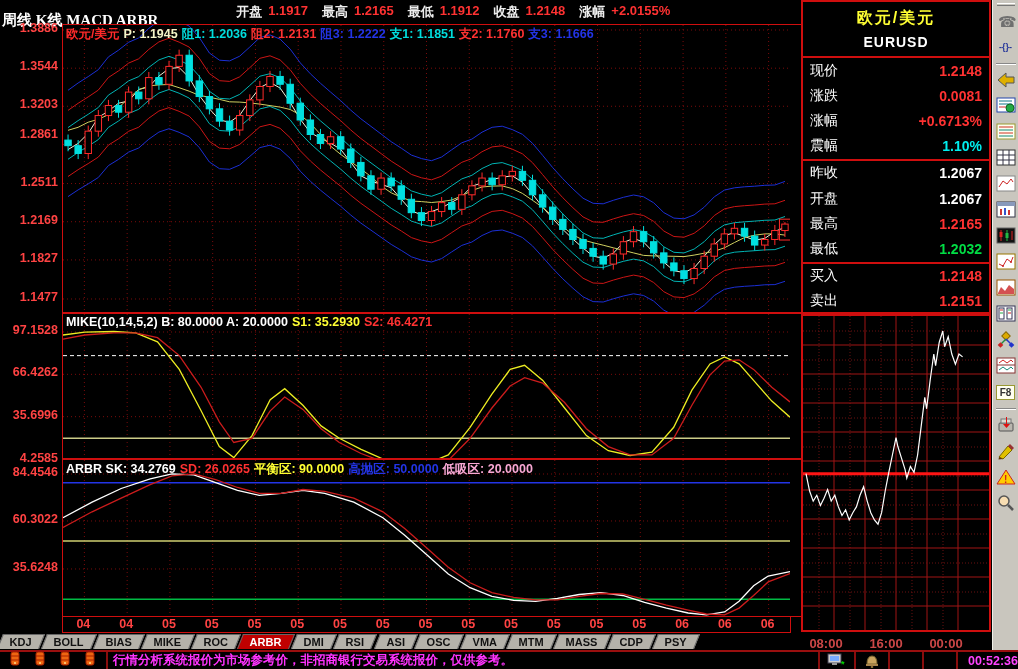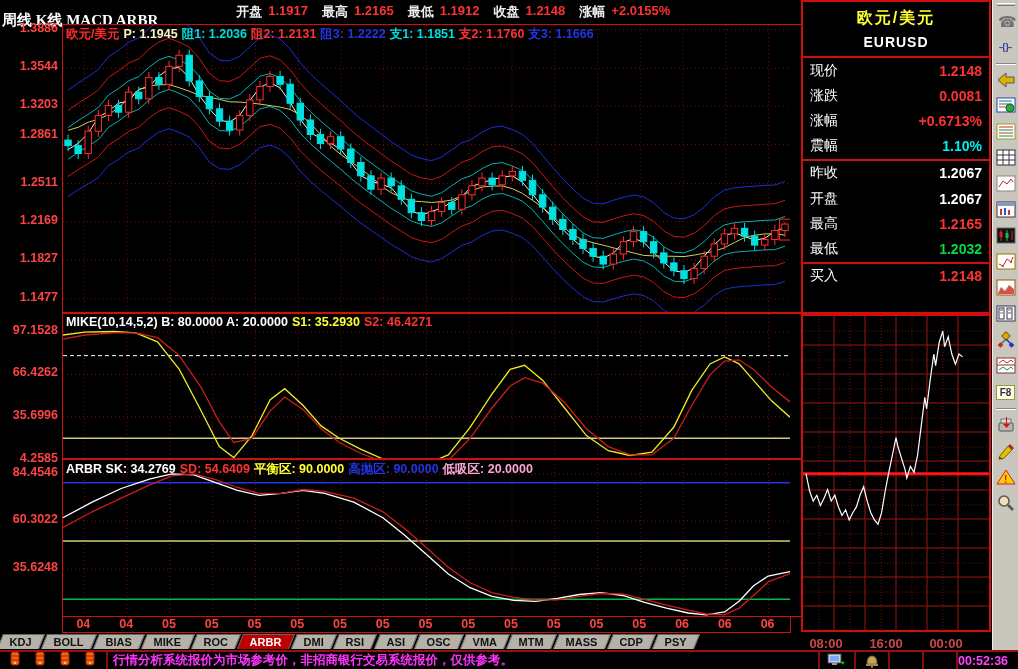--- a/index.html
+++ b/index.html
@@ -75,21 +75,21 @@
   
   #status-bar { position:absolute; left:0; top:650px; width:1018px; height:19px;
     background:#000; border-top:2px solid #9a0f0f; display:flex; align-items:center; }
   #status-icons { display:flex; align-items:center; height:100%; padding:0 3px; }
   #status-icons svg { margin:0 4px; }
   #status-divider { width:2px; height:100%; background:#8a0d0d; margin-right:5px; }
   #status-notice { color:#ff33ff; font-size:12.5px; font-weight:bold; white-space:nowrap; }
   #status-right { margin-left:auto; display:flex; align-items:center; height:100%; }
   .scell { height:100%; border-left:2px solid #8a0d0d; display:flex;
     align-items:center; justify-content:center; }
-  #status-time { width:76px; color:#ff44ff; font-size:12.5px; font-weight:bold; }
+  #status-time { width:76px; color:#ff44ff; font-size:12.5px; font-weight:bold;text-align:right; }
 </style>
 </head>
 <body>
 
 <div id="screen">
 
   <div id="top-bar">
     <span id="top-title">周线 K线 MACD ARBR</span>
     <span id="top-stats">
         <span class="lbl">开盘</span>
@@ -351,21 +351,21 @@
         <line x1="0" y1="102.6825096" x2="727" y2="102.6825096" stroke="#7a0b0b" stroke-width="1" stroke-dasharray="1 3"></line>
         <line x1="0" y1="146.0083454" x2="727" y2="146.0083454" stroke="#7a0b0b" stroke-width="1" stroke-dasharray="1 3"></line>
         <line x1="0" y1="41.6365584" x2="727" y2="41.6365584" stroke="#ffffff" stroke-width="1" stroke-dasharray="4 3"></line>
         <line x1="0" y1="124.31655839999999" x2="727" y2="124.31655839999999" stroke="#cccc88" stroke-width="1.5" stroke-dasharray="none"></line>
         <polyline points="0.0,21.0 21.8,18.2 50.9,17.5 72.7,18.9 94.5,27.9 116.3,55.4 138.1,96.8 156.3,132.6 170.8,143.6 189.0,121.6 207.2,85.7 221.7,74.7 239.9,91.2 258.1,111.9 276.3,124.3 298.1,135.3 319.9,145.0 341.7,149.1 363.5,149.8 385.3,140.9 407.1,113.3 428.9,80.2 447.1,55.4 461.6,51.3 479.8,66.4 501.6,94.0 523.4,121.6 545.3,136.7 567.1,141.5 588.9,138.1 610.7,113.3 628.9,76.1 647.0,49.9 661.6,43.0 676.1,49.9 690.6,66.4 708.8,87.1 727.0,103.2" fill="none" stroke="#eded22" stroke-width="1.3"></polyline>
         <polyline points="0.0,25.1 21.8,21.0 50.9,18.9 72.7,18.9 94.5,23.7 116.3,41.6 138.1,73.3 156.3,107.8 170.8,128.5 189.0,124.3 207.2,96.8 221.7,83.0 239.9,95.4 258.1,114.7 276.3,128.5 298.1,139.5 319.9,147.7 341.7,151.2 363.5,151.9 385.3,146.4 407.1,124.3 428.9,94.0 447.1,72.0 461.6,63.7 479.8,69.2 501.6,88.5 523.4,114.7 545.3,132.6 567.1,140.9 588.9,140.9 610.7,124.3 628.9,91.2 647.0,60.9 661.6,47.1 676.1,45.8 690.6,55.4 708.8,73.3 727.0,87.9" fill="none" stroke="#cc1c1c" stroke-width="1.3"></polyline>
       </svg>
   </div>
 
   <div id="arbr-panel" class="panel">
-    <div class="phead" id="arbr-head"><span style="color:#ffffff">ARBR SK: 34.2769</span><span style="color:#ff3232">SD: 54.6409</span><span style="color:#ffff33">平衡区: 90.0000</span><span style="color:#2334e6">高抛区: 90.0000</span><span style="color:#f9a8d4">低吸区: 20.0000</span></div>
+    <div class="phead" id="arbr-head"><span style="color:#ffffff">ARBR SK: 34.2769</span><span style="color:#ff3232">SD: 26.0265</span><span style="color:#ffff33">平衡区: 90.0000</span><span style="color:#2334e6">高抛区: 50.0000</span><span style="color:#f9a8d4">低吸区: 20.0000</span></div>
     <svg id="arbr-svg" width="727" height="156">
         <line x1="21.38235294117647" y1="0" x2="21.38235294117647" y2="156" stroke="#7a0b0b" stroke-width="1" stroke-dasharray="1 3"></line>
         <line x1="64.1470588235294" y1="0" x2="64.1470588235294" y2="156" stroke="#7a0b0b" stroke-width="1" stroke-dasharray="1 3"></line>
         <line x1="106.91176470588235" y1="0" x2="106.91176470588235" y2="156" stroke="#7a0b0b" stroke-width="1" stroke-dasharray="1 3"></line>
         <line x1="149.6764705882353" y1="0" x2="149.6764705882353" y2="156" stroke="#7a0b0b" stroke-width="1" stroke-dasharray="1 3"></line>
         <line x1="192.44117647058823" y1="0" x2="192.44117647058823" y2="156" stroke="#7a0b0b" stroke-width="1" stroke-dasharray="1 3"></line>
         <line x1="235.2058823529412" y1="0" x2="235.2058823529412" y2="156" stroke="#7a0b0b" stroke-width="1" stroke-dasharray="1 3"></line>
         <line x1="277.97058823529414" y1="0" x2="277.97058823529414" y2="156" stroke="#7a0b0b" stroke-width="1" stroke-dasharray="1 3"></line>
         <line x1="320.7352941176471" y1="0" x2="320.7352941176471" y2="156" stroke="#7a0b0b" stroke-width="1" stroke-dasharray="1 3"></line>
         <line x1="363.5" y1="0" x2="363.5" y2="156" stroke="#7a0b0b" stroke-width="1" stroke-dasharray="1 3"></line>
@@ -426,20 +426,24 @@
           <span class="qv" style="color:#ff3232">1.2165</span>
         </div>
         <div class="qrow">
           <span class="ql">最低</span>
           <span class="qv" style="color:#00dd44">1.2032</span>
         </div>
         <div class="qsep"></div>
         <div class="qrow">
           <span class="ql">买入</span>
           <span class="qv" style="color:#ff3232">1.2148</span>
+        </div>
+        <div class="qrow">
+          <span class="ql">卖出</span>
+          <span class="qv" style="color:#ff3232">1.2151</span>
         </div>
       </div>
   </div>
 
   <div id="minute-chart">
     <svg id="minute-svg" width="186" height="314">
         <line x1="31" y1="0" x2="31" y2="314" stroke="#a01515" stroke-width="1"></line>
         <line x1="16" y1="0" x2="16" y2="314" stroke="#6a1010" stroke-width="1" stroke-dasharray="1 2"></line>
         <line x1="62" y1="0" x2="62" y2="314" stroke="#a01515" stroke-width="1"></line>
         <line x1="47" y1="0" x2="47" y2="314" stroke="#6a1010" stroke-width="1" stroke-dasharray="1 2"></line>

